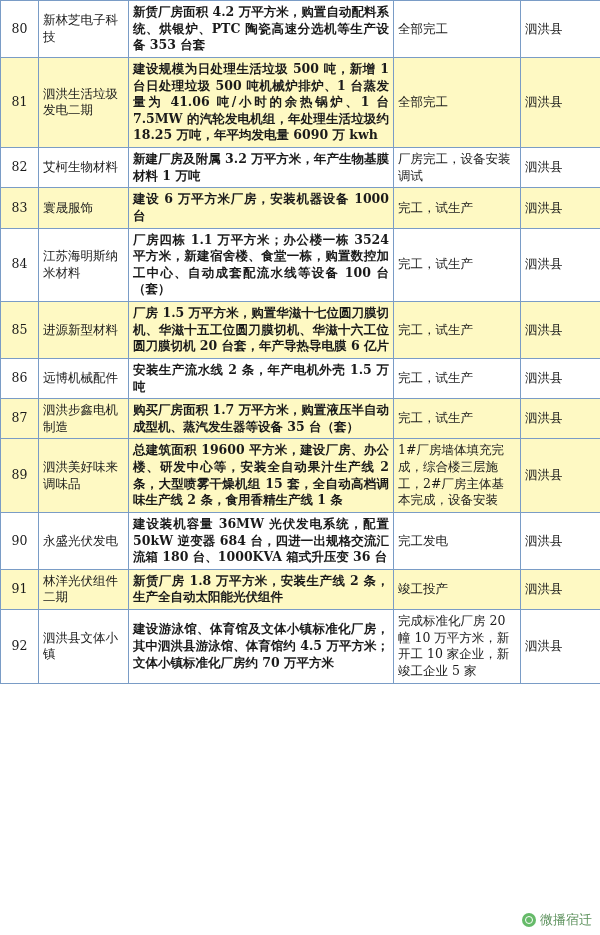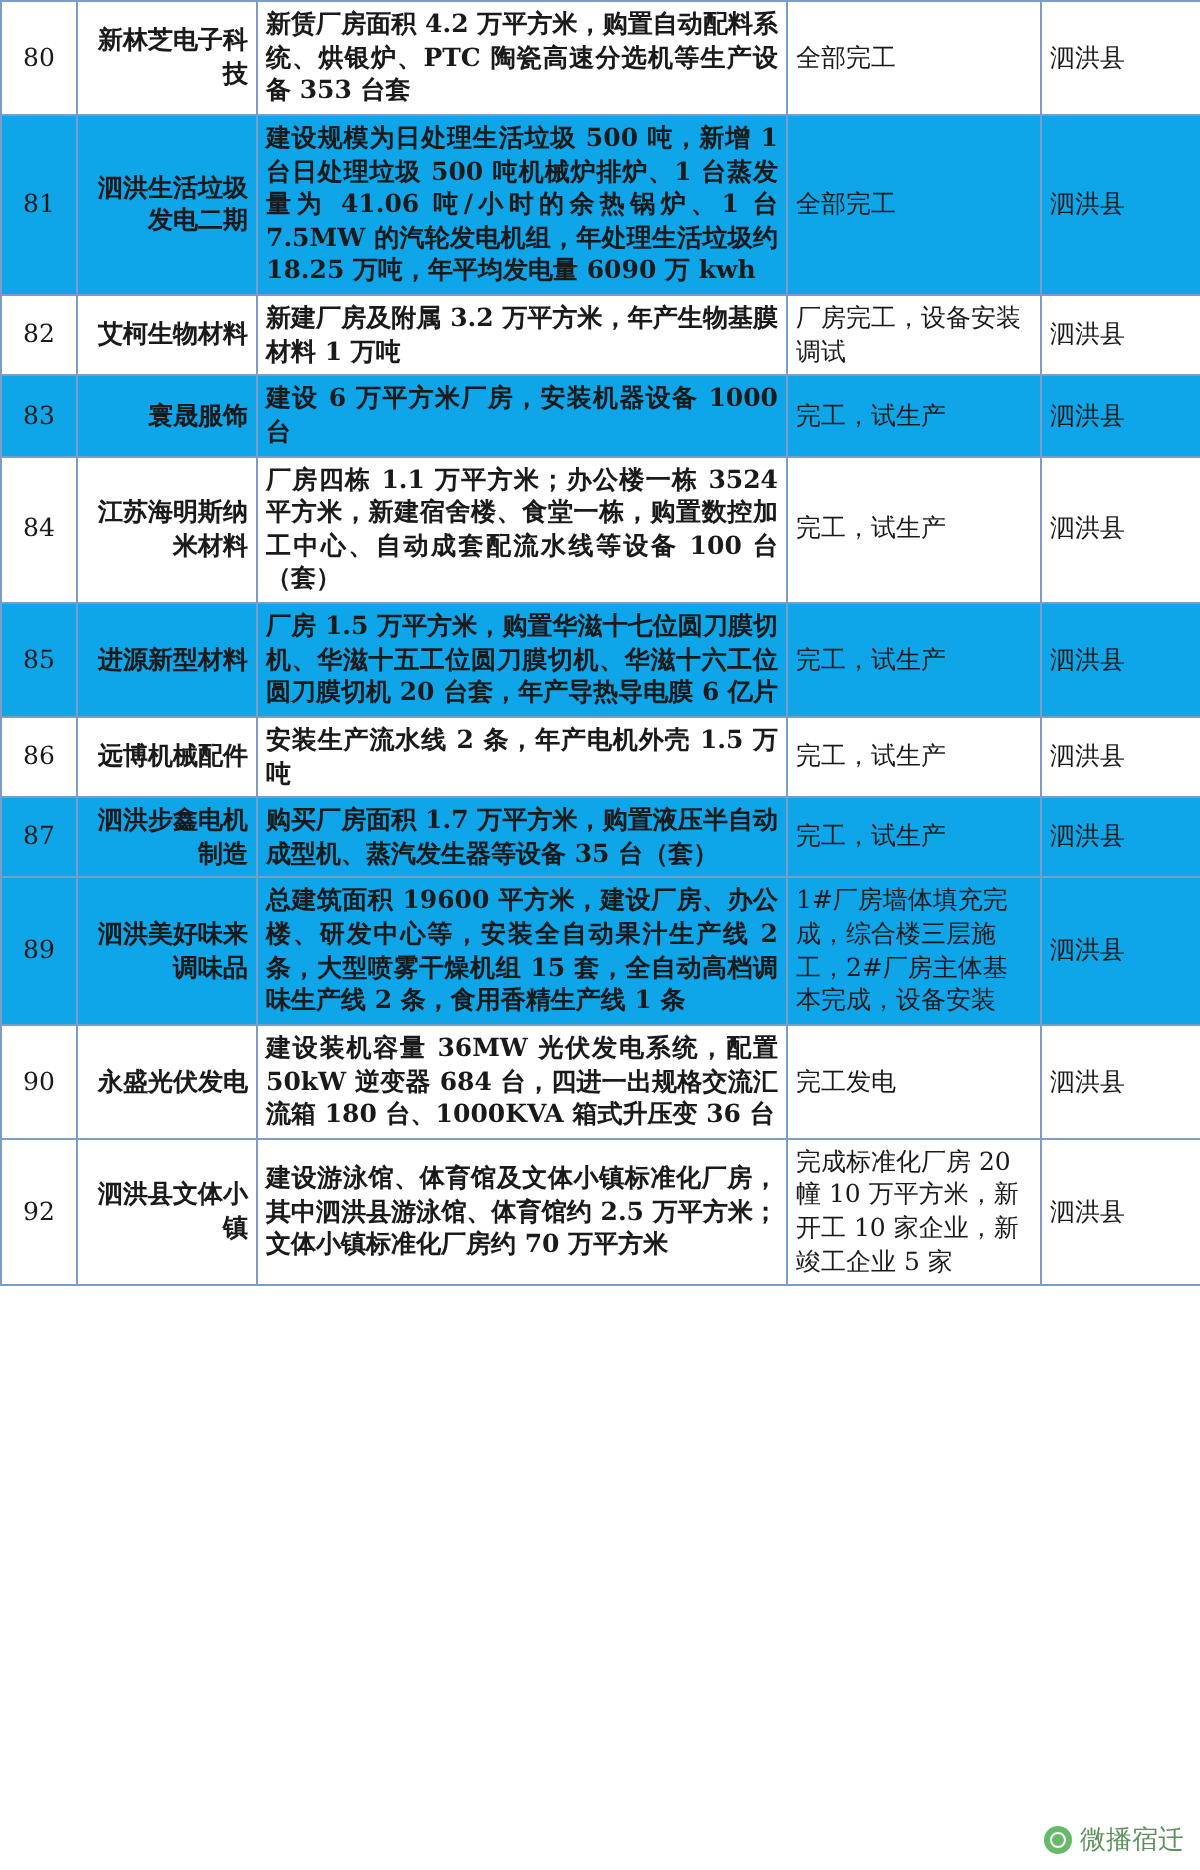--- a/index.html
+++ b/index.html
@@ -36,42 +36,42 @@
   col.c-name  { width: 90px; }
   col.c-desc  { width: 265px; }
   col.c-stat  { width: 127px; }
   col.c-area  { width: 80px; }
 
   td.num {
     text-align: center;
     font-size: 13px;
   }
   td.name {
-    text-align: right;
-    font-weight: bold;
+    text-align: left;
+    font-weight: normal;
     font-size: 13px;
     line-height: 1.35;
   }
   td.desc {
     text-align: justify;
     text-justify: inter-ideograph;
     font-size: 12.5px;
     line-height: 1.35;
     font-weight: bold;
   }
   td.stat {
     text-align: left;
     font-size: 12.5px;
     line-height: 1.35;
   }
   td.area {
     font-size: 12.5px;
   }
   tr.shade td {
-    background: #0ea5e9;
+    background: #fef9c3;
   }
   tr.plain td {
     background: #ffffff;
   }
   .watermark {
     position: absolute;
     right: 8px;
     bottom: 6px;
     display: flex;
     align-items: center;
@@ -190,25 +190,32 @@
       </tr>
 
       <tr class="plain">
         <td class="num">90</td>
         <td class="name">永盛光伏发电</td>
         <td class="desc">建设装机容量 36MW 光伏发电系统，配置 50kW 逆变器 684 台，四进一出规格交流汇流箱 180 台、1000KVA 箱式升压变 36 台</td>
         <td class="stat">完工发电</td>
         <td class="area">泗洪县</td>
       </tr>
 
+      <tr class="shade">
+        <td class="num">91</td>
+        <td class="name">林洋光伏组件二期</td>
+        <td class="desc">新赁厂房 1.8 万平方米，安装生产线 2 条，生产全自动太阳能光伏组件</td>
+        <td class="stat">竣工投产</td>
+        <td class="area">泗洪县</td>
+      </tr>
 
       <tr class="plain">
         <td class="num">92</td>
         <td class="name">泗洪县文体小镇</td>
-        <td class="desc">建设游泳馆、体育馆及文体小镇标准化厂房，其中泗洪县游泳馆、体育馆约 2.5 万平方米；文体小镇标准化厂房约 70 万平方米</td>
+        <td class="desc">建设游泳馆、体育馆及文体小镇标准化厂房，其中泗洪县游泳馆、体育馆约 4.5 万平方米；文体小镇标准化厂房约 70 万平方米</td>
         <td class="stat">完成标准化厂房 20 幢 10 万平方米，新开工 10 家企业，新竣工企业 5 家</td>
         <td class="area">泗洪县</td>
       </tr>
 
     </tbody>
   </table>
 
   <div class="watermark">
     <span class="wm-badge"></span>
     <span>微播宿迁</span>

